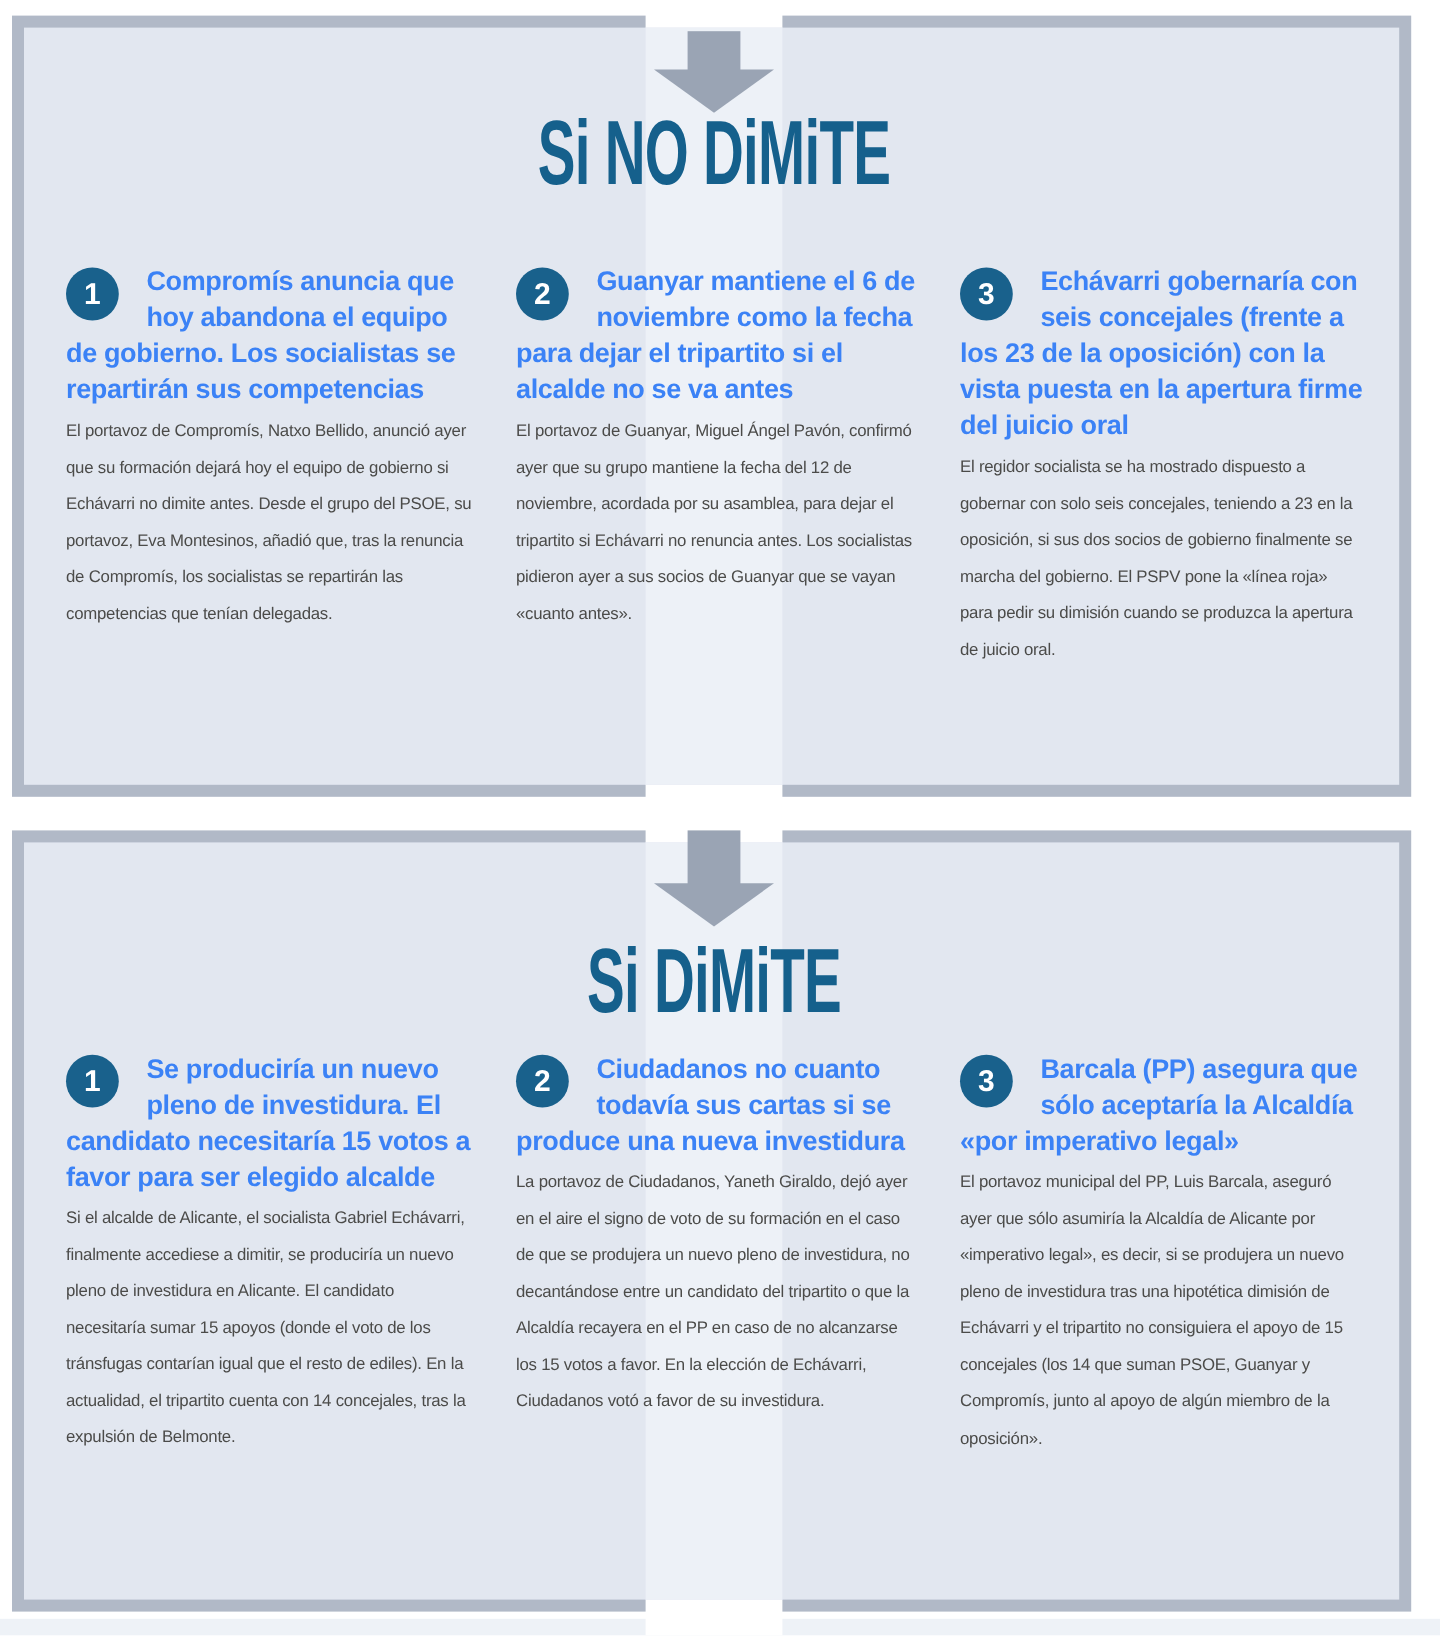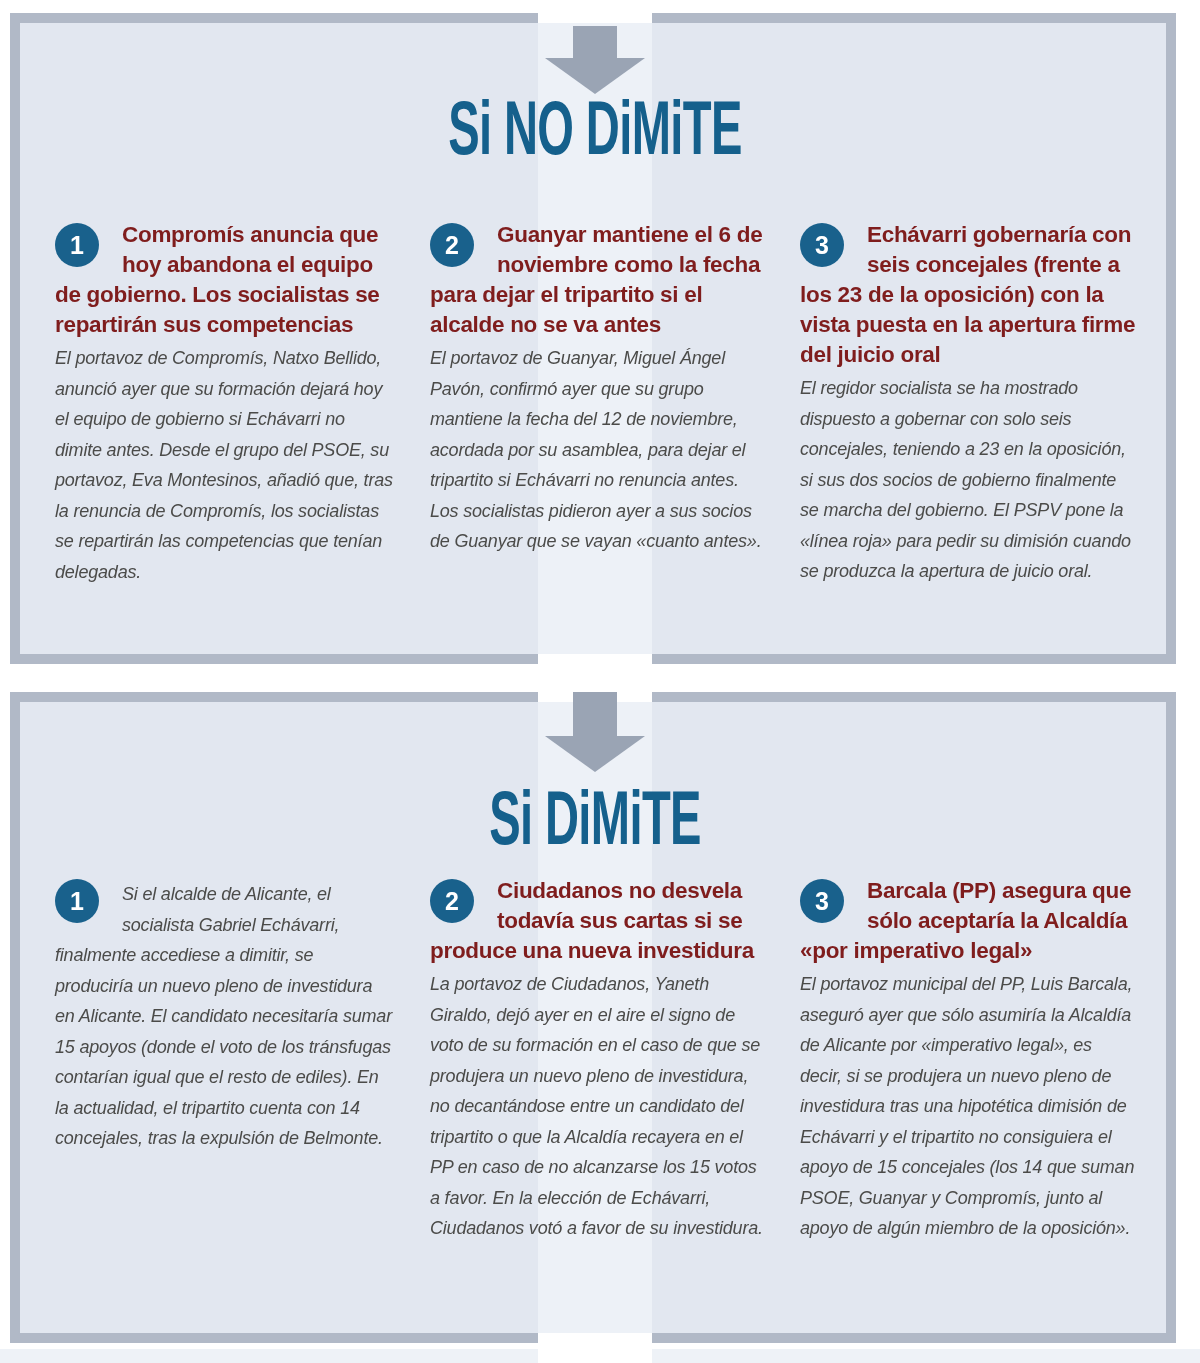--- a/index.html
+++ b/index.html
@@ -61,25 +61,25 @@
 
   .badge{
     float:left;width:44px;height:44px;border-radius:50%;
     background:#19618c;color:#ffffff;
     display:flex;align-items:center;justify-content:center;
     font-size:25px;font-weight:bold;
     margin:3px 23px 9px 0;
   }
   .headline{
     margin:0;font-size:22.5px;line-height:30px;
-    font-weight:bold;color:#7f1d1d;letter-spacing:-0.3px;
+    font-weight:bold;color:#3b82f6;letter-spacing:-0.3px;
   }
   .bodytext{
-    margin:3px 0 0 0;font-size:18px;line-height:30.5px;
-    color:#4b4b49;letter-spacing:-0.2px;font-style:italic;
+    margin:3px 0 0 0;font-size:14px;line-height:30.5px;
+    color:#4b4b49;letter-spacing:-0.2px;
   }
 </style>
 </head>
 <body>
 
 <div class="abs panel-frame" id="panel1-frame"></div>
 <div class="abs panel-frame" id="panel2-frame"></div>
 <div class="abs bottom-strip"></div>
 <div class="abs page-stripe"></div>
 <div class="abs panel-inner" id="panel1-inner"></div>
@@ -114,27 +114,28 @@
       <span>3</span>
     </span>
   <h3 class="headline">Echávarri gobernaría con seis concejales (frente a los 23 de la oposición) con la vista puesta en la apertura firme del juicio oral</h3>
   <p class="bodytext">El regidor socialista se ha mostrado dispuesto a gobernar con solo seis concejales, teniendo a 23 en la oposición, si sus dos socios de gobierno finalmente se marcha del gobierno. El PSPV pone la «línea roja» para pedir su dimisión cuando se produzca la apertura de juicio oral.</p>
 </div>
 
 <div class="abs col c1 p2">
   <span class="badge">
       <span>1</span>
     </span>
+  <h3 class="headline">Se produciría un nuevo pleno de investidura. El candidato necesitaría 15 votos a favor para ser elegido alcalde</h3>
   <p class="bodytext">Si el alcalde de Alicante, el socialista Gabriel Echávarri, finalmente accediese a dimitir, se produciría un nuevo pleno de investidura en Alicante. El candidato necesitaría sumar 15 apoyos (donde el voto de los tránsfugas contarían igual que el resto de ediles). En la actualidad, el tripartito cuenta con 14 concejales, tras la expulsión de Belmonte.</p>
 </div>
 <div class="abs col c2 p2">
   <span class="badge">
       <span>2</span>
     </span>
-  <h3 class="headline">Ciudadanos no desvela todavía sus cartas si se produce una nueva investidura</h3>
+  <h3 class="headline">Ciudadanos no cuanto todavía sus cartas si se produce una nueva investidura</h3>
   <p class="bodytext">La portavoz de Ciudadanos, Yaneth Giraldo, dejó ayer en el aire el signo de voto de su formación en el caso de que se produjera un nuevo pleno de investidura, no decantándose entre un candidato del tripartito o que la Alcaldía recayera en el PP en caso de no alcanzarse los 15 votos a favor. En la elección de Echávarri, Ciudadanos votó a favor de su investidura.</p>
 </div>
 <div class="abs col c3 p2">
   <span class="badge">
       <span>3</span>
     </span>
   <h3 class="headline">Barcala (PP) asegura que sólo aceptaría la Alcaldía «por imperativo legal»</h3>
   <p class="bodytext">El portavoz municipal del PP, Luis Barcala, aseguró ayer que sólo asumiría la Alcaldía de Alicante por «imperativo legal», es decir, si se produjera un nuevo pleno de investidura tras una hipotética dimisión de Echávarri y el tripartito no consiguiera el apoyo de 15 concejales (los 14 que suman PSOE, Guanyar y Compromís, junto al apoyo de algún miembro de la oposición».</p>
 </div>
 

